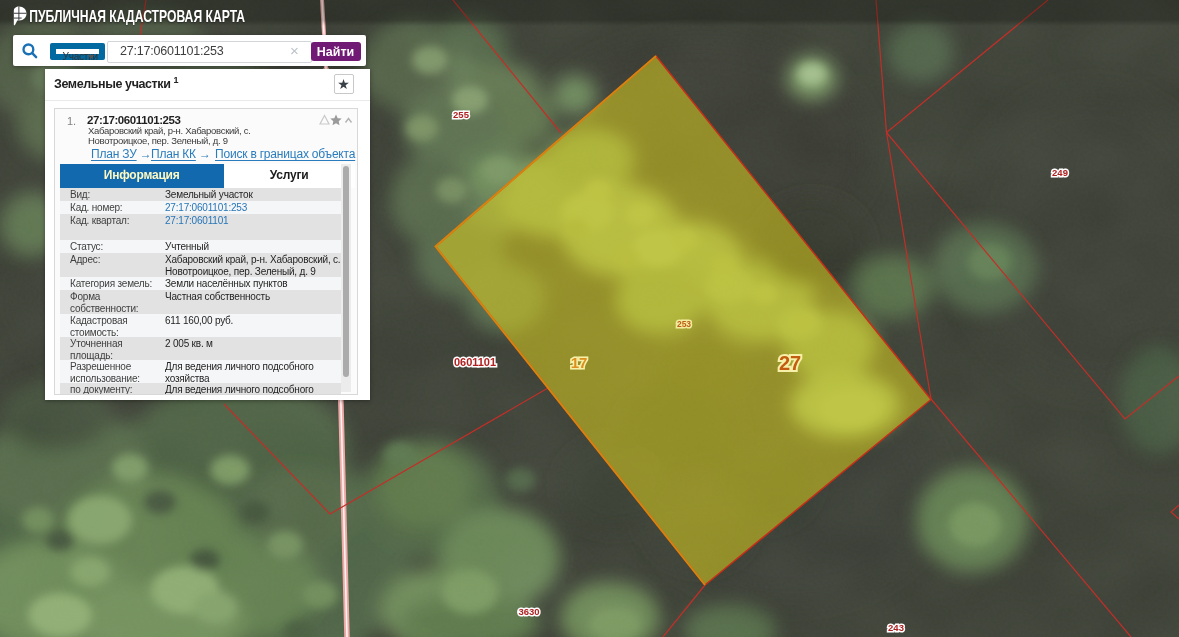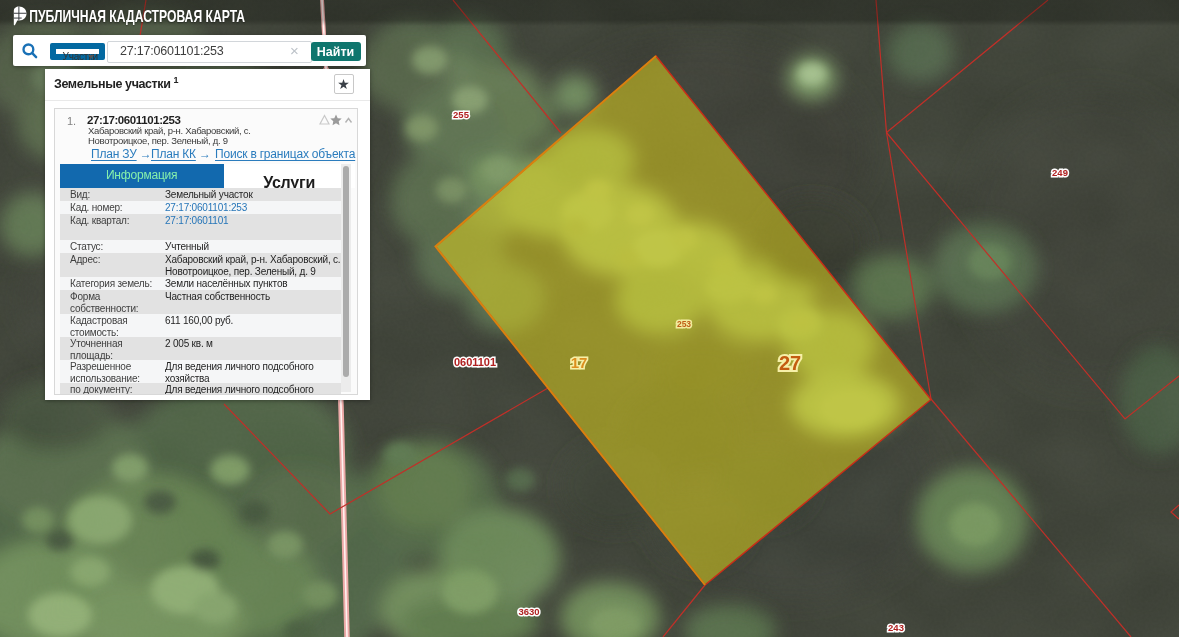--- a/index.html
+++ b/index.html
@@ -7,35 +7,35 @@
 #topbar{position:absolute;left:0;top:0;width:1179px;height:26px;background:linear-gradient(rgba(8,10,6,0.28) 0px,rgba(8,10,6,0.27) 20px,rgba(8,10,6,0) 26px);}
 #title{position:absolute;left:12px;top:3px;display:flex;align-items:flex-start;}
 #title .txt{color:#fff;font-weight:bold;font-size:17px;letter-spacing:0px;padding-top:4px;padding-left:3px;transform:scaleX(0.715);transform-origin:0 50%;white-space:nowrap;text-shadow:0 1px 2px rgba(0,0,0,0.4);}
 #searchbar{position:absolute;left:13px;top:35px;width:353px;height:31px;background:#fff;border-radius:2px;box-shadow:0 1px 4px rgba(0,0,0,0.35);}
 
 #drop{position:absolute;left:37px;top:7.5px;width:55px;height:17.5px;box-sizing:border-box;border:6px solid #0369a1;border-radius:2px;font-size:10px;letter-spacing:-0.2px;color:#333;line-height:15.5px;padding-left:6.5px;}
 #drop .caret{position:absolute;right:5px;top:6.5px;width:0;height:0;border-left:3.5px solid transparent;border-right:3.5px solid transparent;border-top:4px solid #555;}
 #infield{position:absolute;left:94px;top:6px;width:203px;height:19.5px;border:1px solid #d2d6da;border-radius:2px;}
 #infield .t{font-size:12.5px;color:#3f3f3f;line-height:19px;padding-left:12px;letter-spacing:-0.2px;}
 #clearx{position:absolute;left:277px;top:6px;font-size:15px;color:#bcc2c8;line-height:20px;}
-#findbtn{position:absolute;left:297.5px;top:6.5px;width:50px;height:19.5px;background:#0f766e;border-radius:3px;color:#fff;font-weight:bold;font-size:12.5px;text-align:center;line-height:20.5px;}
+#findbtn{position:absolute;left:297.5px;top:6.5px;width:50px;height:19.5px;background:#701a75;border-radius:3px;color:#fff;font-weight:bold;font-size:12.5px;text-align:center;line-height:20.5px;}
 #results{position:absolute;left:45px;top:69px;width:325px;height:331px;background:#fff;box-shadow:0 1px 4px rgba(0,0,0,0.35);}
 #rhead{position:absolute;left:9px;top:6px;font-size:12.5px;letter-spacing:-0.4px;font-weight:bold;color:#222;}
 #rhead sup{font-size:9px;}
 #starbtn{position:absolute;left:288.5px;top:4.5px;width:18px;height:18px;border:1px solid #c8c8c8;border-radius:2px;color:#3a4047;font-size:14px;text-align:center;line-height:18px;}
 #card{position:absolute;left:9px;top:39.3px;width:301.5px;height:284.7px;border:1px solid #d8d8d8;background:#fbfbfb;overflow:hidden;}
 .cnum1{position:absolute;left:12px;top:6px;font-size:11px;line-height:12px;color:#828282;}
 .cnum2{position:absolute;left:32px;top:4.5px;font-size:11.5px;line-height:12px;letter-spacing:-0.4px;font-weight:bold;color:#1f1f1f;}
 .caddr{position:absolute;left:33px;top:17px;font-size:9.5px;line-height:9.7px;letter-spacing:-0.3px;color:#3a3a3a;}
 #cicons{position:absolute;left:264px;top:5px;}
 .clink{position:absolute;top:40px;font-size:12px;line-height:10.5px;letter-spacing:-0.2px;white-space:nowrap;color:#2b7cbd;}
 .clink span{text-decoration:underline;text-underline-offset:2px;}
 #tabs{position:absolute;left:4.5px;top:55px;width:295px;height:23.5px;background:#fff;}
-#tabblue{position:absolute;left:0;top:0;width:164.3px;height:23.5px;background:#1269ae;color:#86efac;font-weight:normal;font-size:12px;letter-spacing:-0.2px;text-align:center;line-height:23.5px;}
-#tabwhite{position:absolute;left:164.3px;top:7px;width:130.7px;height:23.5px;color:#1c1c1c;font-weight:bold;font-size:16px;letter-spacing:-0.2px;text-align:center;line-height:23.5px;}
+#tabblue{position:absolute;left:0;top:0;width:164.3px;height:23.5px;background:#1269ae;color:#fef9c3;font-weight:bold;font-size:12px;letter-spacing:-0.2px;text-align:center;line-height:23.5px;}
+#tabwhite{position:absolute;left:164.3px;top:0;width:130.7px;height:23.5px;color:#1c1c1c;font-weight:bold;font-size:12px;letter-spacing:-0.2px;text-align:center;line-height:23.5px;}
 #tbl{position:absolute;left:4.5px;top:79px;width:281.2px;font-size:10px;line-height:11.5px;letter-spacing:-0.2px;}
 .row{display:flex;box-sizing:border-box;padding-left:10.5px;padding-top:1px;}
 .row.g{background:#e2e2e2;}
 .row.w{background:#f5f6f7;}
 .row .l{width:95px;color:#3f3f3f;flex:none;}
 .row .v{color:#1f1f1f;}
 .row .v.lnk{color:#2675b8;}
 #sbtrack{position:absolute;left:285.7px;top:55px;width:10px;height:228px;background:#ececec;}
 #sbthumb{position:absolute;left:2.6px;top:2px;width:5.5px;height:211px;background:#ababab;border-radius:3px;}
 </style></head>

